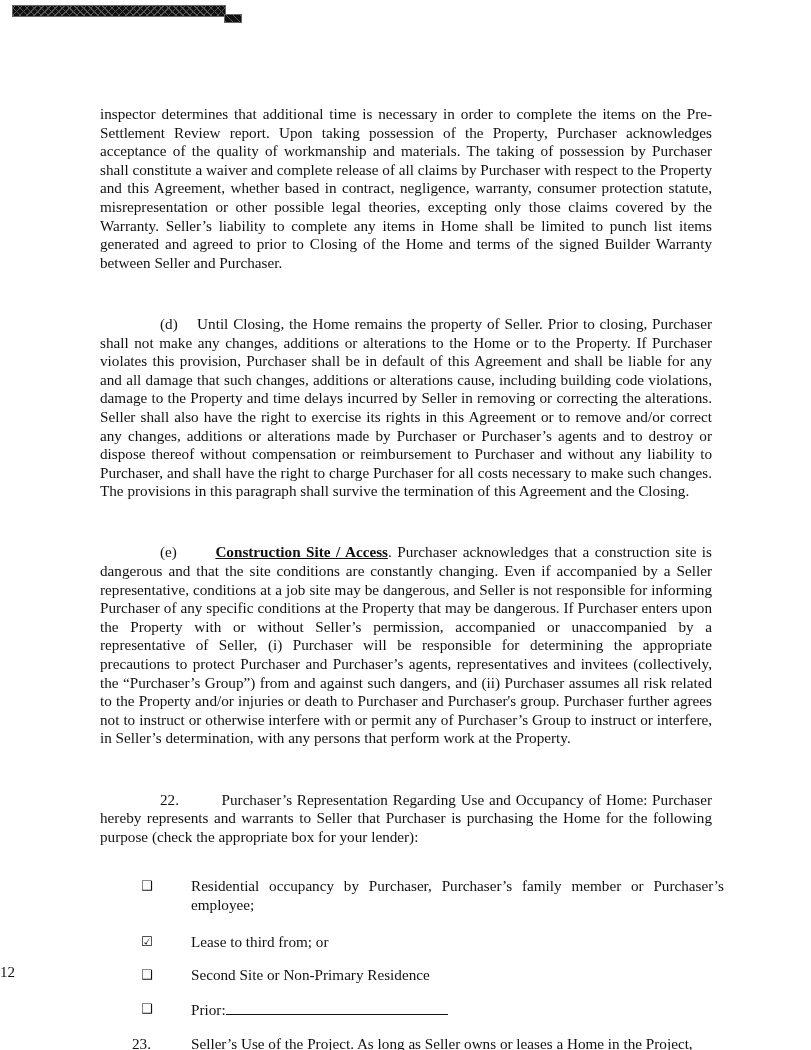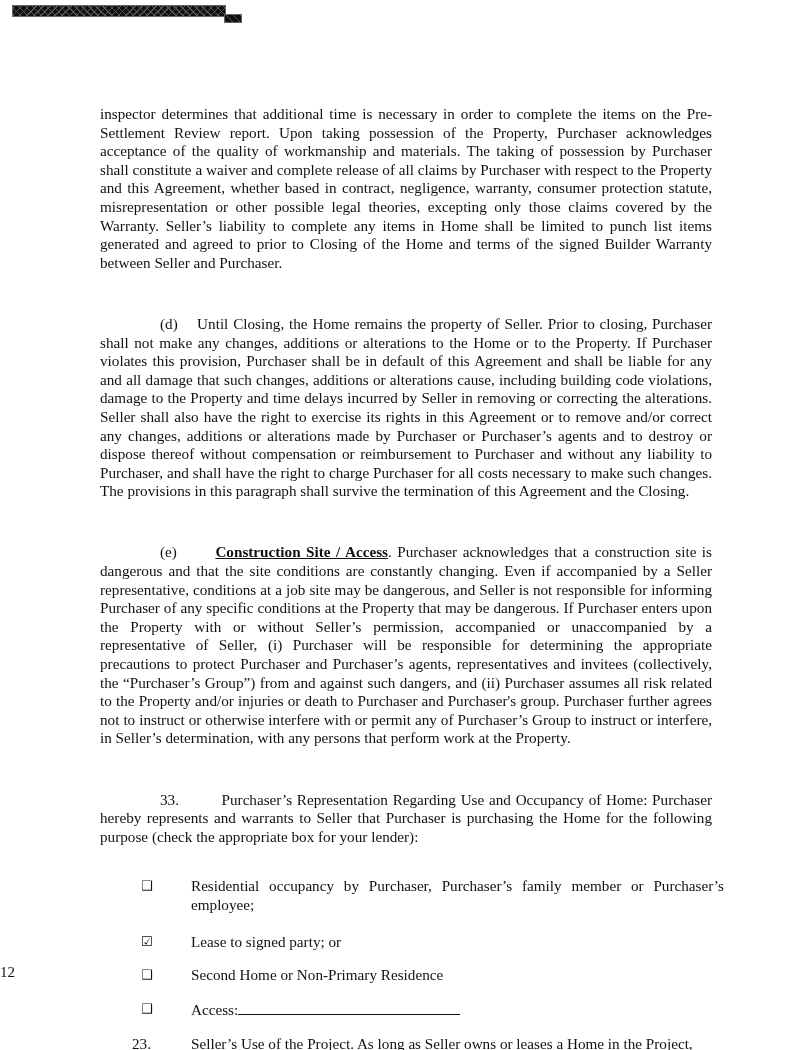--- a/index.html
+++ b/index.html
@@ -39,48 +39,48 @@
   <div class="gap"></div>
 
   <p class="indent"><span>(d)</span>&nbsp;&nbsp;&nbsp;&nbsp;<span>Until Closing, the Home remains the property of Seller.  Prior to closing, Purchaser shall not make any changes, additions or alterations to the Home or to the Property.  If Purchaser violates this provision, Purchaser shall be in default of this Agreement and shall be liable for any and all damage that such changes, additions or alterations cause, including building code violations, damage to the Property and time delays incurred by Seller in removing or correcting the alterations. Seller shall also have the right to exercise its rights in this Agreement or to remove and/or correct any changes, additions or alterations made by Purchaser or Purchaser’s agents and to destroy or dispose thereof without compensation or reimbursement to Purchaser and without any liability to Purchaser, and shall have the right to charge Purchaser for all costs necessary to make such changes. The provisions in this paragraph shall survive the termination of this Agreement and the Closing.</span></p>
 
   <div class="gap"></div>
 
   <p class="indent"><span>(e)</span>&nbsp;&nbsp;&nbsp;&nbsp;&nbsp;&nbsp;&nbsp;<span class="u">Construction Site / Access</span><span>.  Purchaser acknowledges that a construction site is dangerous and that the site conditions are constantly changing. Even if accompanied by a Seller representative, conditions at a job site may be dangerous, and Seller is not responsible for informing Purchaser of any specific conditions at the Property that may be dangerous.  If Purchaser enters upon the Property with or without Seller’s permission, accompanied or unaccompanied by a representative of Seller, (i) Purchaser will be responsible for determining the appropriate precautions to protect Purchaser and Purchaser’s agents, representatives and invitees (collectively, the “Purchaser’s Group”) from and against such dangers, and (ii) Purchaser assumes all risk related to the Property and/or injuries or death to Purchaser and Purchaser's group. Purchaser further agrees not to instruct or otherwise interfere with or permit any of Purchaser’s Group to instruct or interfere, in Seller’s determination, with any persons that perform work at the Property.</span></p>
 
   <div class="gap"></div>
 
-  <p class="indent"><span>33.</span>&nbsp;&nbsp;&nbsp;&nbsp;&nbsp;&nbsp;&nbsp;&nbsp;&nbsp;<span>Purchaser’s Representation Regarding Use and Occupancy of Home:  Purchaser hereby represents and warrants to Seller that Purchaser is purchasing the Home for the following purpose (check the appropriate box for your lender):</span></p>
+  <p class="indent"><span>22.</span>&nbsp;&nbsp;&nbsp;&nbsp;&nbsp;&nbsp;&nbsp;&nbsp;&nbsp;<span>Purchaser’s Representation Regarding Use and Occupancy of Home:  Purchaser hereby represents and warrants to Seller that Purchaser is purchasing the Home for the following purpose (check the appropriate box for your lender):</span></p>
 
   <div class="gap"></div>
 
   <div class="check-row">
     <span class="box">❑</span>
     <span>Residential occupancy by Purchaser, Purchaser’s family member or Purchaser’s employee;</span>
   </div>
 
   <div class="gap"></div>
 
   <div class="check-row">
     <span class="box">☑</span>
-    <span>Lease to signed party; or</span>
+    <span>Lease to third from; or</span>
   </div>
 
   <div class="gap" style="height:15px"></div>
 
   <div class="check-row">
     <span class="box">❑</span>
-    <span>Second Home or Non-Primary Residence</span>
+    <span>Second Site or Non-Primary Residence</span>
   </div>
 
   <div class="gap" style="height:15px"></div>
 
   <div class="check-row">
     <span class="box">❑</span>
-    <span>Access:</span><span class="blank"></span>
+    <span>Prior:</span><span class="blank"></span>
   </div>
 
   <div class="gap" style="height:15px"></div>
 
   <div class="sec23">
     <span class="num">23.</span>
     <span>Seller’s Use of the Project.  As long as Seller owns or leases a Home in the Project,</span>
   </div>
 
 </div>

